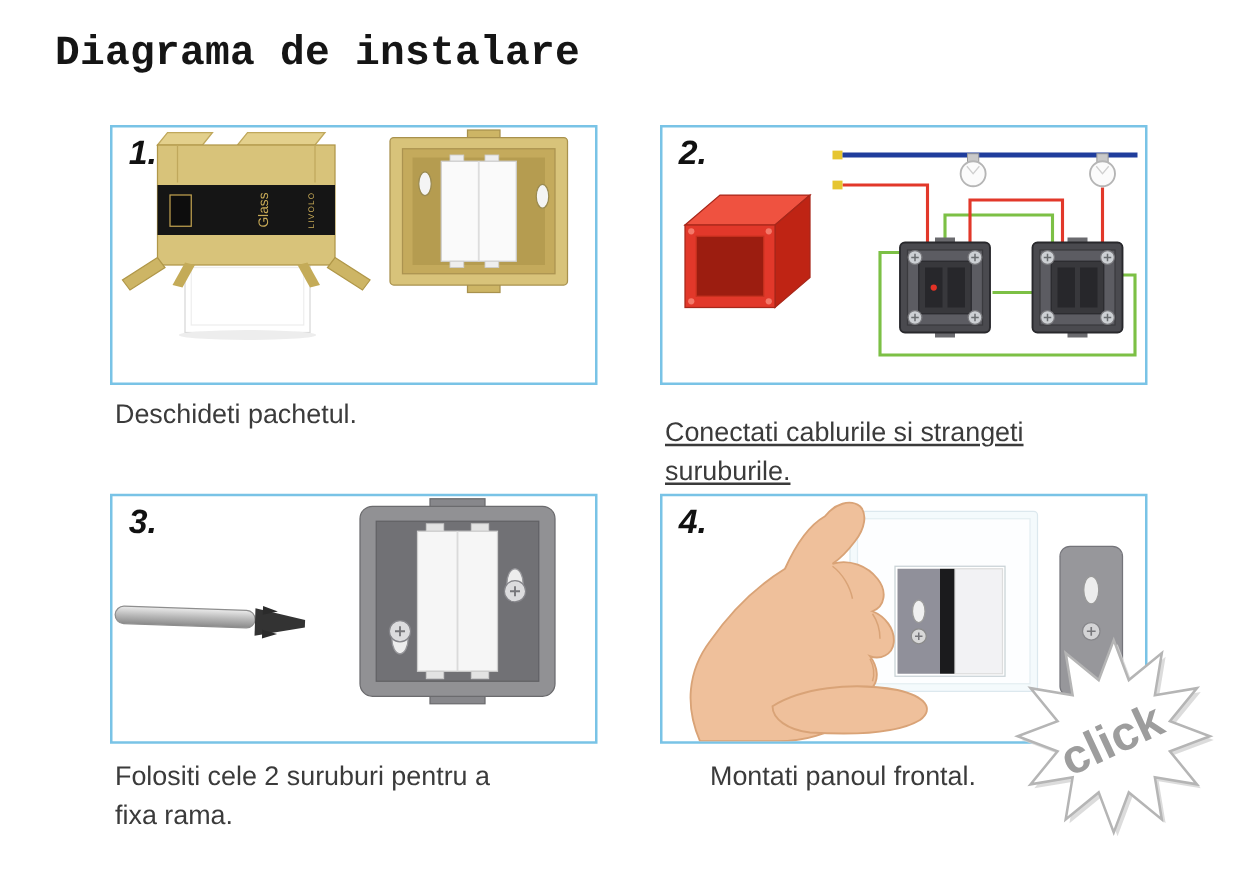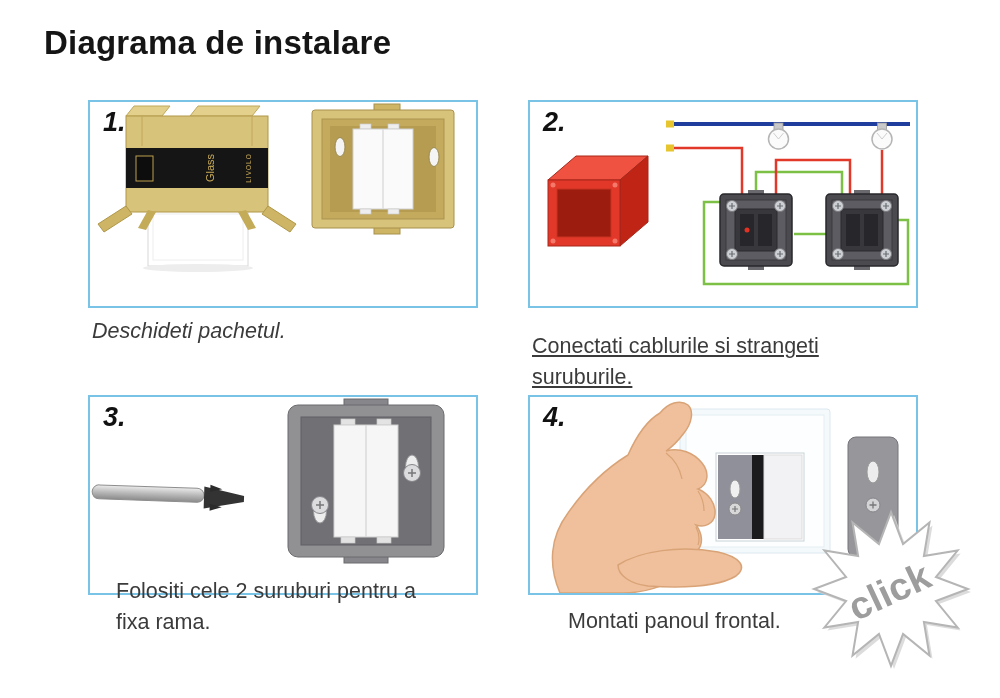--- a/index.html
+++ b/index.html
@@ -1,30 +1,30 @@
 <!DOCTYPE html>
 <html lang="ro"><head>
 <meta charset="utf-8">
 <style>
   * { margin:0; padding:0; box-sizing:border-box; }
   html,body { background:#ffffff; }
   body { width:1000px; height:698px; font-family:"Liberation Sans", sans-serif; }
   .page { position:relative; width:1000px; height:698px; background:#ffffff; overflow:hidden; }
-  .title { position:absolute; left:44px; top:24px; font-size:33px; font-weight:700; color:#151515; letter-spacing:.2px; }
+  .title { position:absolute; left:44px; top:24px; font-size:33px; font-weight:700; color:#151515; letter-spacing:.2px;font-family:Liberation Mono, monospace; }
   .panel { position:absolute; background:#ffffff; border:2px solid #79c3e6; }
   .panel svg { position:absolute; left:0; top:0; width:100%; height:100%; display:block; }
   .step-num { position:absolute; left:13px; top:5px; font-size:27px; font-weight:700; font-style:italic; color:#111; z-index:3; }
   .caption { position:absolute; font-size:21.5px; color:#3b3b3b; line-height:1.42; }
   #panel-1 { left:88px;  top:100px; width:390px; height:208px; }
   #panel-2 { left:528px; top:100px; width:390px; height:208px; }
   #panel-3 { left:88px;  top:395px; width:390px; height:200px; }
   #panel-4 { left:528px; top:395px; width:390px; height:200px; }
-  #caption-1 { left:92px;  top:316px; width:400px;font-style:italic; }
+  #caption-1 { left:92px;  top:316px; width:400px; }
   #caption-2 { left:532px; top:331px; width:350px;text-decoration:underline; }
-  #caption-3 { left:92px;  top:576px; width:335px;margin-left:24px; }
+  #caption-3 { left:92px;  top:606px; width:335px; }
   #caption-4 { left:532px; top:606px; width:290px;margin-left:36px; }
   .click-burst { position:absolute; left:810px; top:506px; width:162px; height:166px; z-index:6; }
   .click-burst text { font-family:"Liberation Sans", sans-serif; font-weight:bold; }
 </style>
 </head>
 <body>
 
 <div class="page">
 
   <h1 class="title">Diagrama de instalare</h1>

